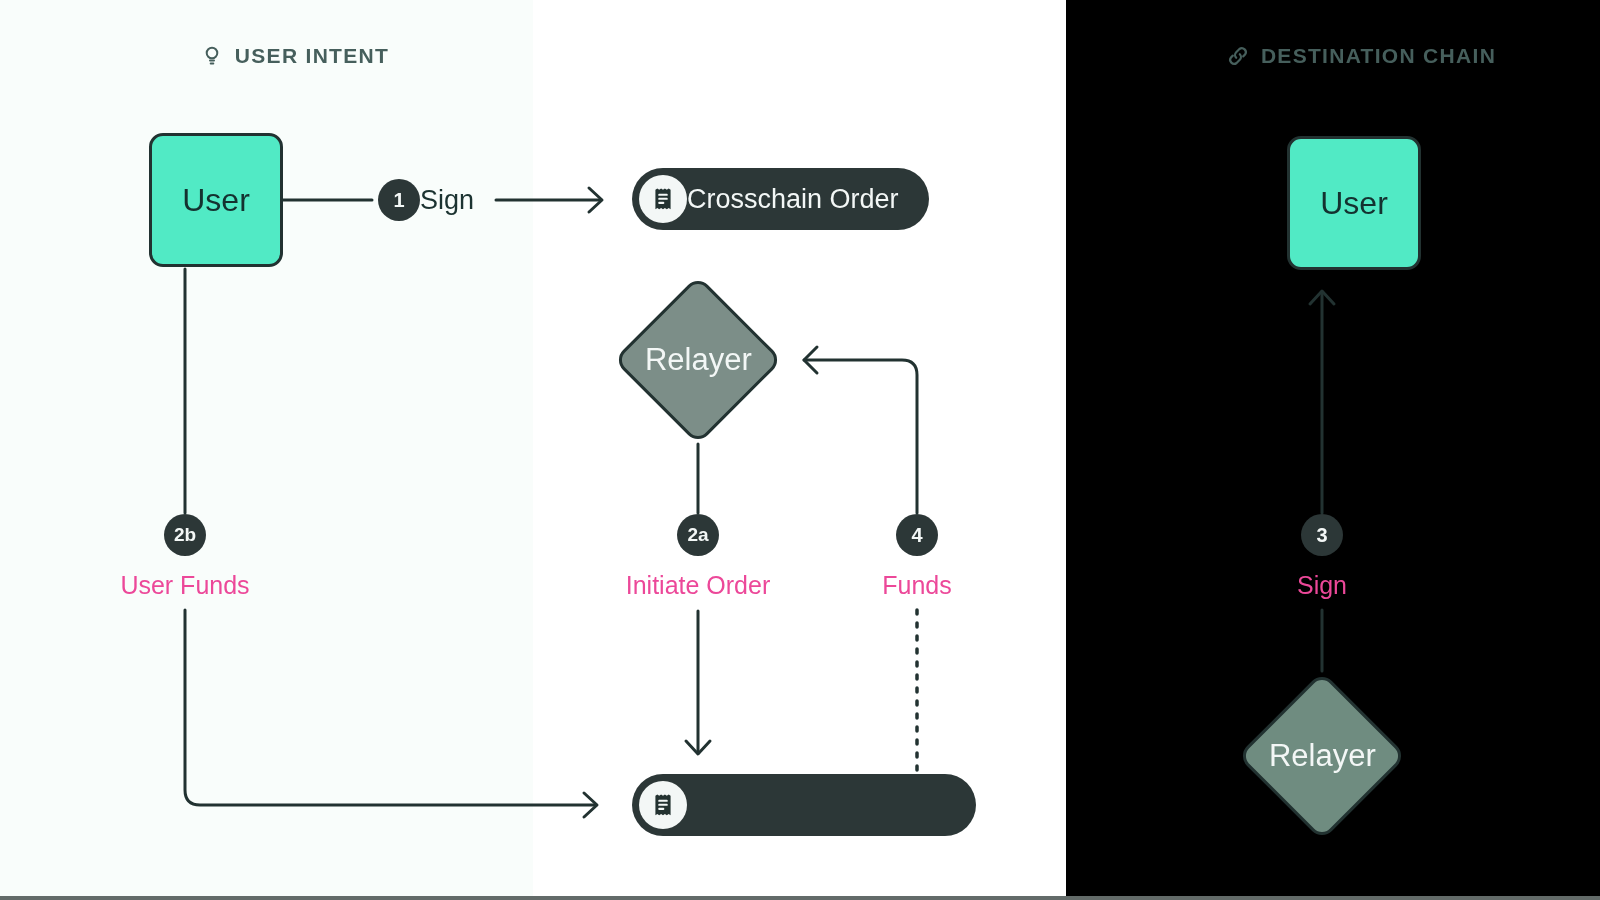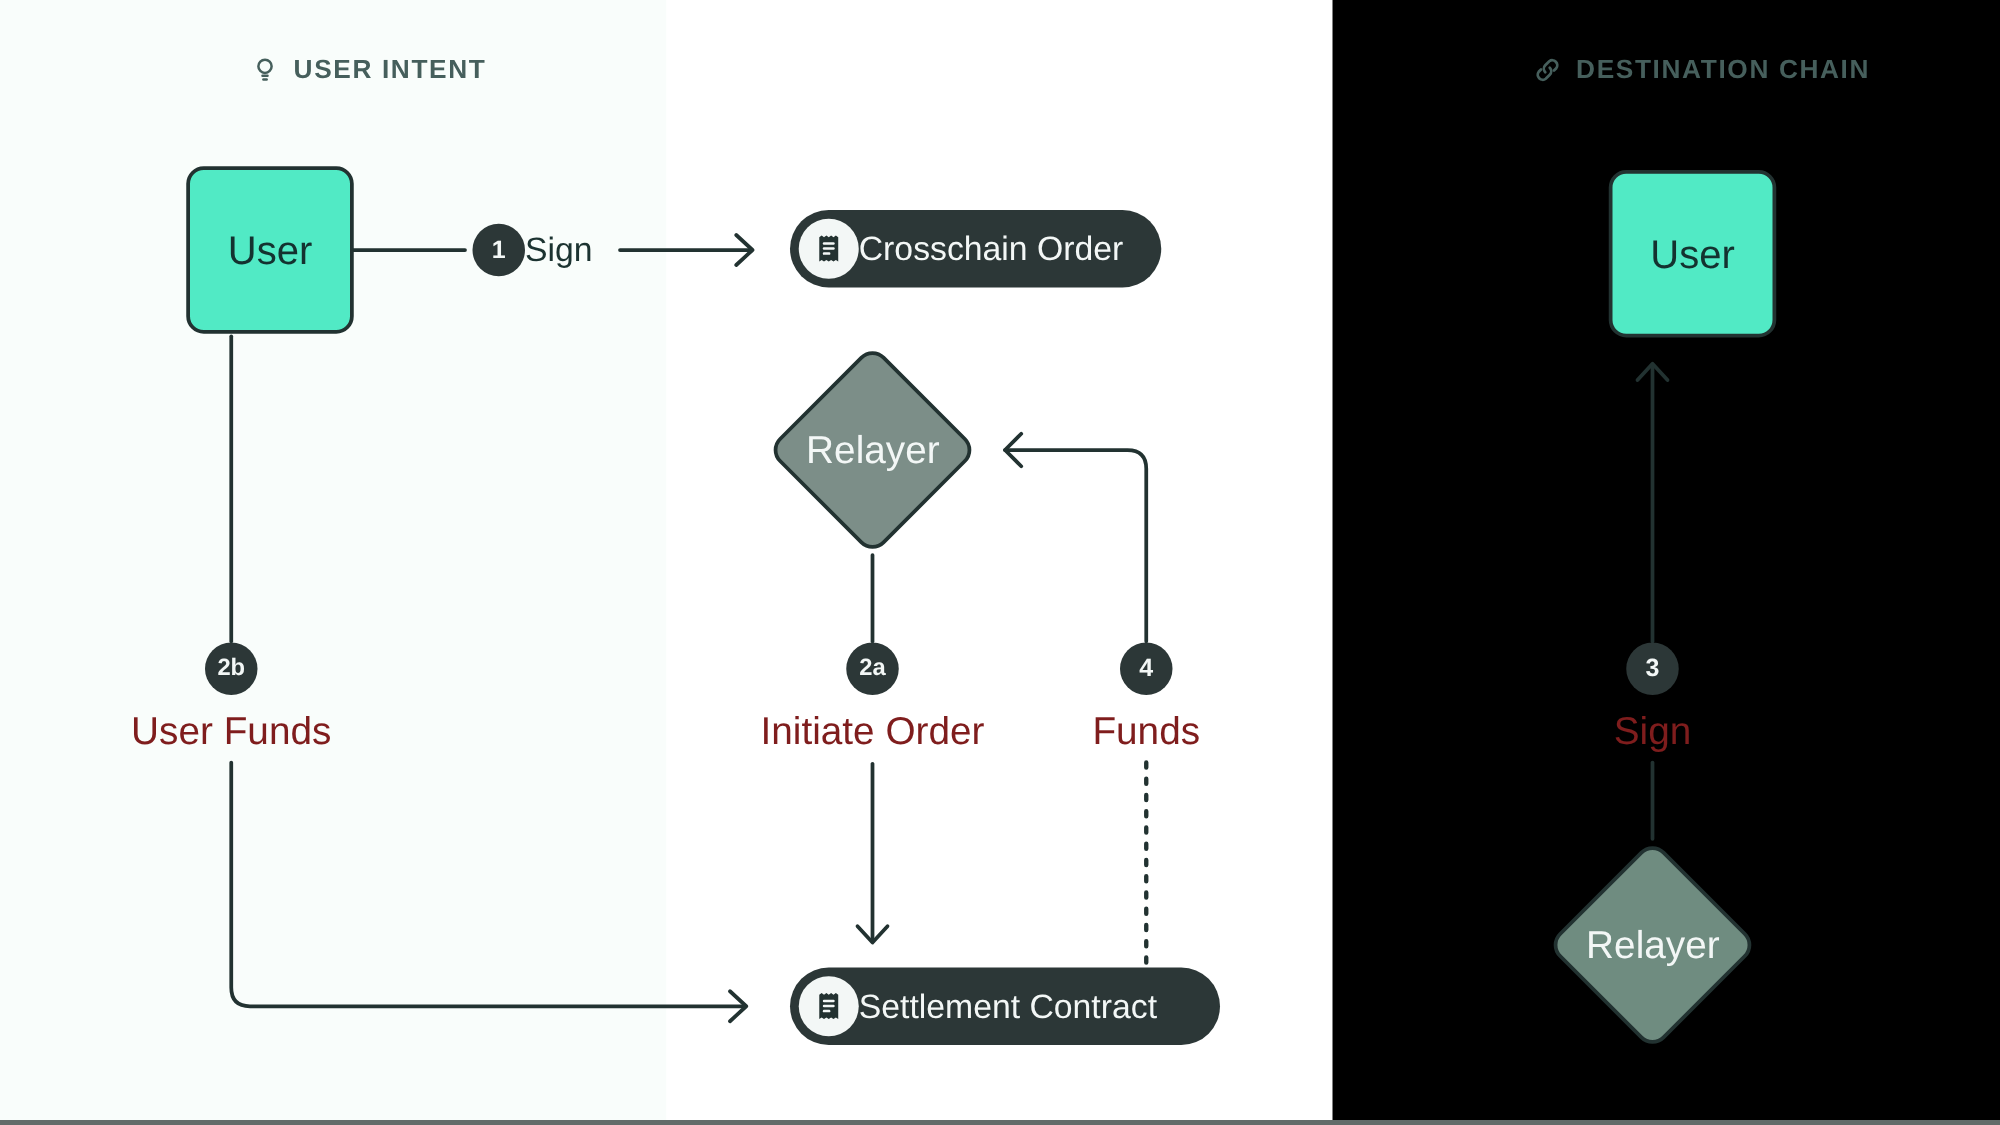--- a/index.html
+++ b/index.html
@@ -63,21 +63,21 @@
 
   .badge{
     position:absolute;width:42px;height:42px;border-radius:50%;background:#2c3737;
     display:flex;align-items:center;justify-content:center;
     color:#f3f7f6;font-weight:700;font-size:20px;
   }
   .badge.small-text{font-size:19px;}
 
   .step-label{
     position:absolute;top:570px;transform:translateX(-50%);
-    color:#7f1d1d;font-size:31px;font-weight:500;line-height:30px;white-space:nowrap;
+    color:#ec4899;font-size:25px;font-weight:500;line-height:30px;white-space:nowrap;
   }
   .sign-label{
     position:absolute;left:408px;top:186px;width:78px;text-align:center;
     color:#1c3331;font-size:27px;font-weight:500;line-height:28px;
   }
   .bottom-bar{position:absolute;left:0;bottom:0;width:100%;height:4px;background:#636b69;}
 </style>
 </head>
 <body>
 
@@ -163,21 +163,20 @@
 
   <div class="pill pill-settlement">
     <div class="icon-circle">
       <svg viewBox="0 0 24 24">
         <path fill="#233231" d="M5 21.5 V3.5 L6.75 2.3 L8.5 3.5 L10.25 2.3 L12 3.5 L13.75 2.3 L15.5 3.5 L17.25 2.3 L19 3.5 V21.5 L17.25 20.3 L15.5 21.5 L13.75 20.3 L12 21.5 L10.25 20.3 L8.5 21.5 L6.75 20.3 Z"></path>
         <rect x="7.6" y="7.2" width="8.8" height="1.9" rx="0.9" fill="#f3f7f6"></rect>
         <rect x="7.6" y="10.9" width="8.8" height="1.9" rx="0.9" fill="#f3f7f6"></rect>
         <rect x="7.6" y="14.6" width="5.6" height="1.9" rx="0.9" fill="#f3f7f6"></rect>
       </svg>
     </div>
-    <span class="pill-label">Settlement Contract</span>
   </div>
 
   <div class="badge" style="left:378px;top:179px;">1</div>
   <div class="badge small-text" style="left:677px;top:514px;">2a</div>
   <div class="badge small-text" style="left:164px;top:514px;">2b</div>
   <div class="badge" style="left:1301px;top:514px;">3</div>
   <div class="badge" style="left:896px;top:514px;">4</div>
 
   <div class="sign-label">Sign</div>
   <div class="step-label" style="left:185px;">User Funds</div>

